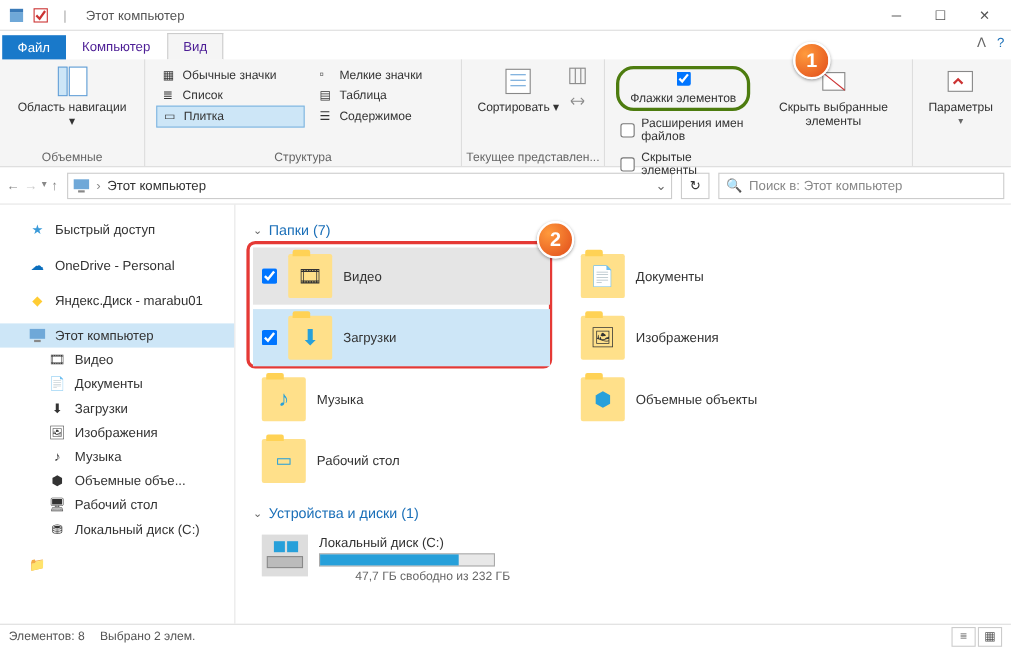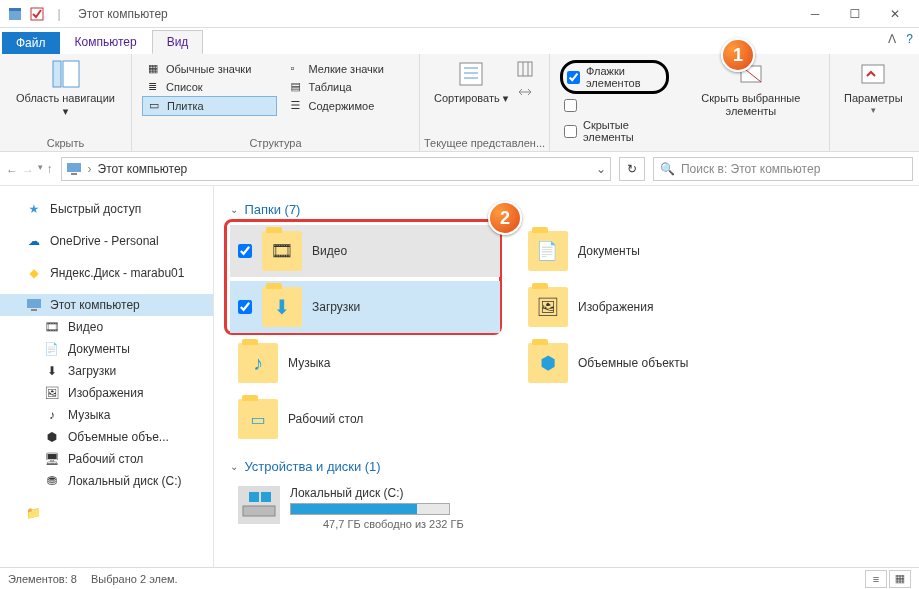--- a/index.html
+++ b/index.html
@@ -28,21 +28,21 @@
 .big-btn { display: flex; flex-direction: column; align-items: center; padding: 2px 6px; text-align: center; font-size: 11px; color: #333; line-height: 1.2; }
 .big-btn .bi { width: 32px; height: 32px; margin-bottom: 2px; display: flex; align-items: center; justify-content: center; }
 
 .layout-grid { display: grid; grid-template-columns: auto auto; gap: 0 8px; font-size: 11px; }
 .layout-item { display: flex; align-items: center; gap: 4px; padding: 2px 6px; white-space: nowrap; }
 .layout-item.sel { background: #cde6f7; border: 1px solid #7eb4df; }
 
 .checklist { display: flex; flex-direction: column; gap: 3px; padding: 4px 2px; font-size: 11px; }
 .checkitem { display: flex; align-items: center; gap: 6px; padding: 2px 4px; }
 .checkitem input { width: 13px; height: 13px; }
-.hl-red { border: 3px solid #000000; border-radius: 16px; }
+.hl-red { border: 3px solid #4d7c0f; border-radius: 16px; flex-direction: column; }
 
 
 .addrbar { height: 34px; display: flex; align-items: center; padding: 4px 6px; gap: 8px; border-bottom: 1px solid #e5e5e5; }
 .nav-arrows { display: flex; gap: 4px; color: #888; }
 .addrbox { flex: 1; display: flex; align-items: center; border: 1px solid #ccc; height: 24px; padding: 0 4px; gap: 6px; }
 .addrbox .pc-ico { width: 16px; height: 16px; }
 .refresh { border: 1px solid #ccc; width: 26px; height: 24px; display: flex; align-items: center; justify-content: center; }
 .searchbox { width: 260px; border: 1px solid #ccc; height: 24px; display: flex; align-items: center; padding: 0 6px; gap: 6px; color: #888; }
 
 
@@ -131,21 +131,21 @@
       <div class="big-btn">
         <span class="bi">
             <svg width="28" height="28">
               <rect x="1" y="1" width="8" height="26" fill="#cde6f7" stroke="#5b9bd5"></rect>
               <rect x="11" y="1" width="16" height="26" fill="#fff" stroke="#5b9bd5"></rect>
             </svg>
           </span>
         <span>Область навигации ▾</span>
       </div>
     </div>
-    <div class="rgroup-label">Скрыть</div>
+    <div class="rgroup-label">Объемные</div>
   </div>
 
   <div class="rgroup" style="width:288px">
     <div class="rgroup-body" style="width:100%">
       <div class="layout-grid" style="width:100%;padding:4px 2px">
         <div class="layout-item">
             <span class="mini">▦</span>
             <span>Обычные значки</span>
           </div>
         <div class="layout-item">
@@ -202,20 +202,21 @@
 
   <div class="rgroup" style="width:280px;position:relative">
     <div class="rgroup-body" style="gap:10px">
       <div class="checklist">
         <label class="checkitem hl-red">
           <input type="checkbox" checked="" style="">
           <span>Флажки элементов</span>
         </label>
         <label class="checkitem">
           <input type="checkbox" style="">
+          <span>Расширения имен файлов</span>
         </label>
         <label class="checkitem">
           <input type="checkbox" style="">
           <span>Скрытые элементы</span>
         </label>
       </div>
       <div class="big-btn">
         <span class="bi">
             <svg width="28" height="24">
               <rect x="4" y="4" width="20" height="16" fill="#fff" stroke="#888"></rect>

